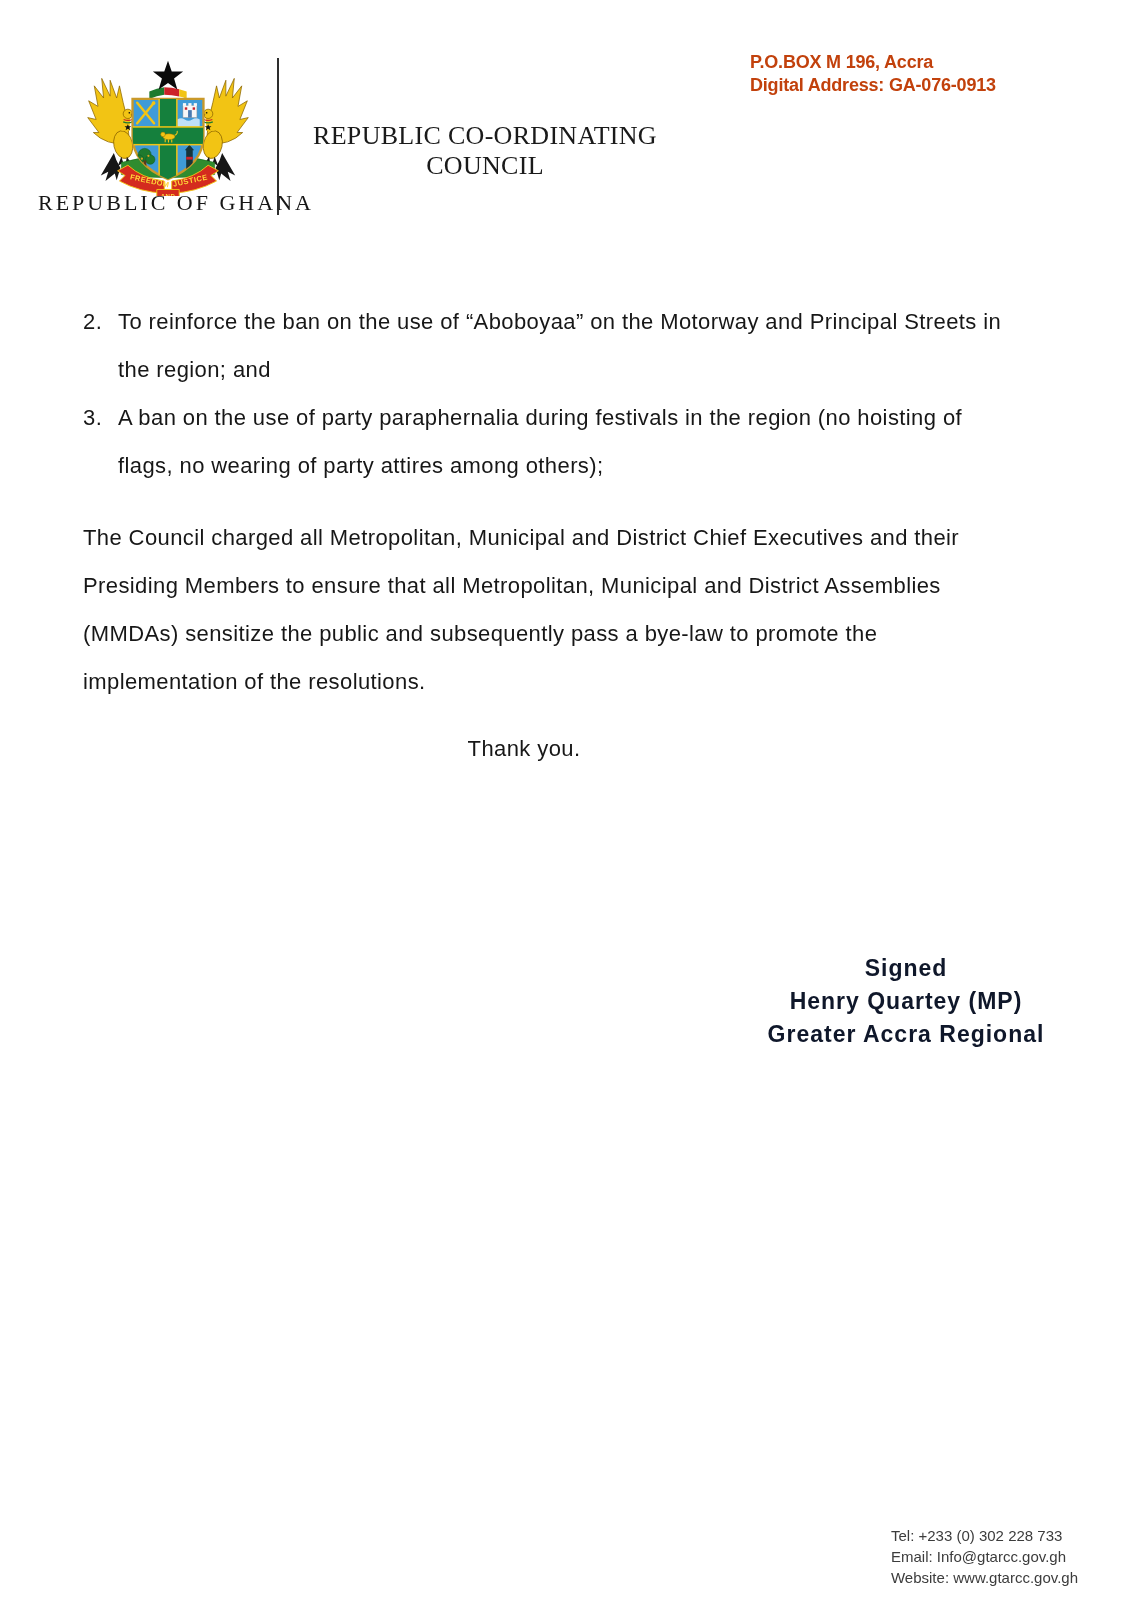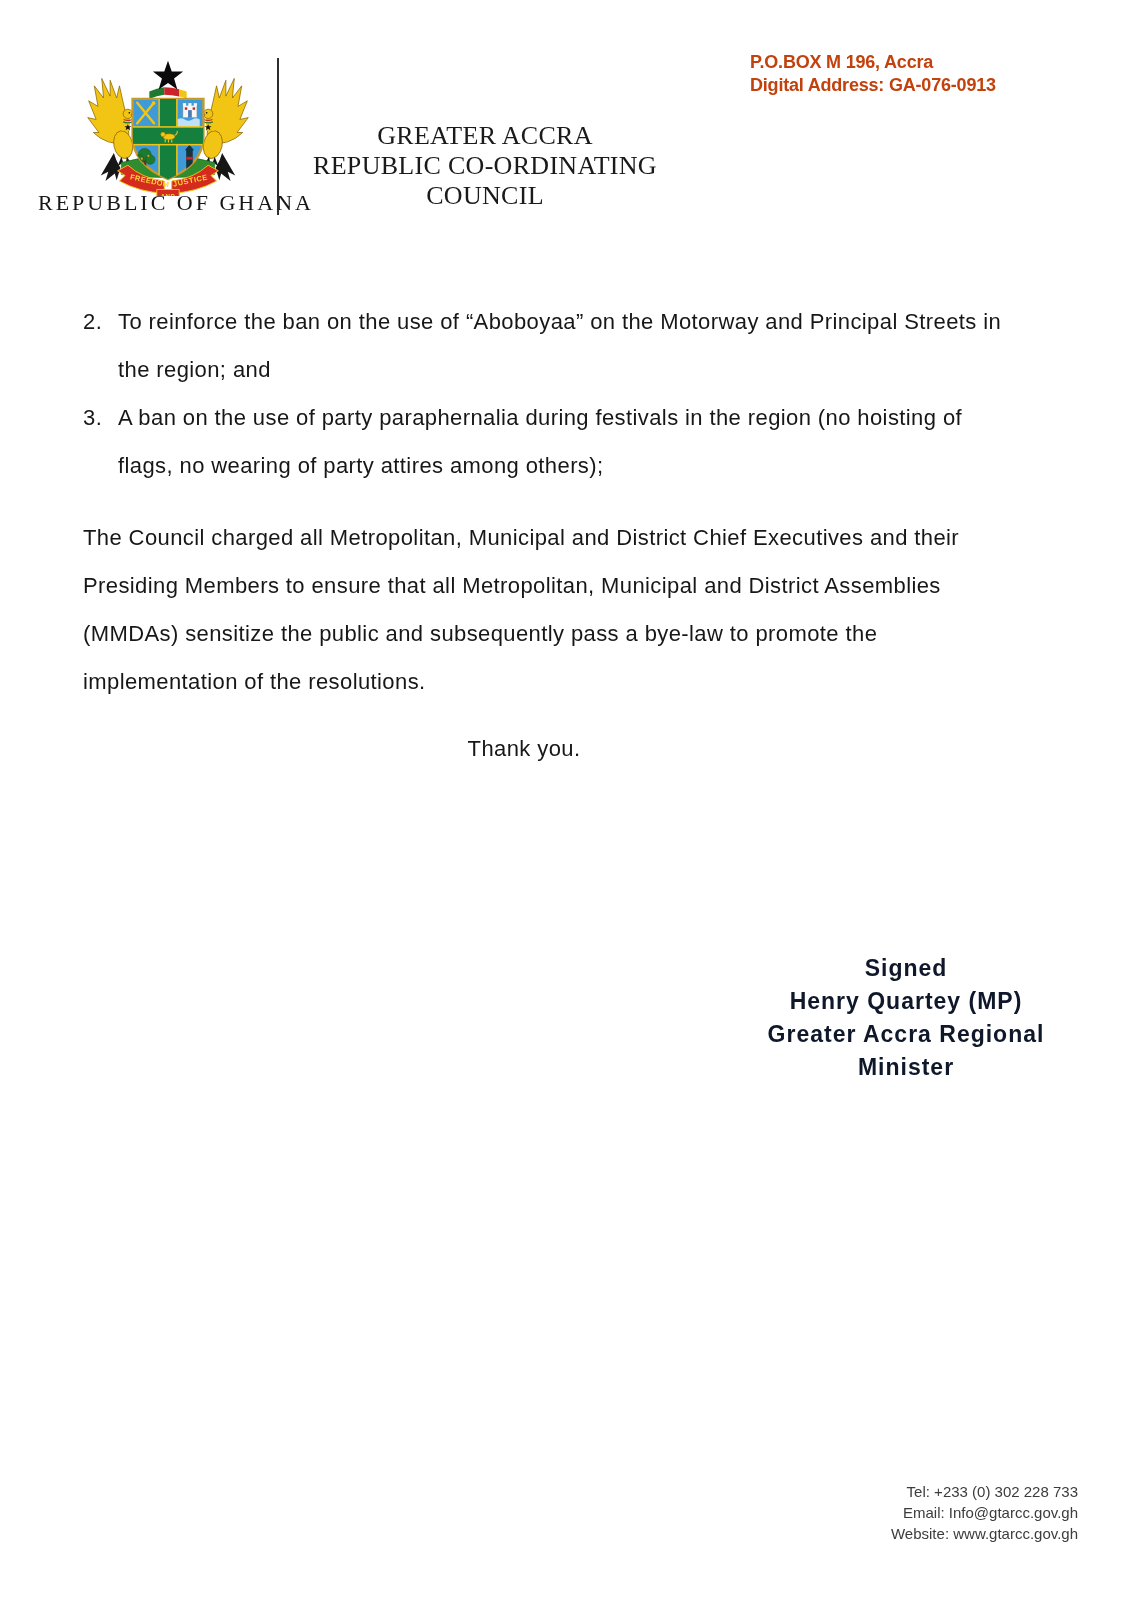--- a/index.html
+++ b/index.html
@@ -37,21 +37,21 @@
   .para2{margin-top:23px;}
   .closing{margin-top:19px;text-align:center;padding-right:38px;}
   
   .signature{
     position:absolute;left:750px;top:952px;width:312px;text-align:center;
     font-weight:bold;font-size:23px;line-height:33px;letter-spacing:1px;color:#0f172a;
     white-space:nowrap;
   }
   
   .footer{
-    position:absolute;right:52px;top:1481px;text-align:right;
+    position:absolute;right:52px;top:1525px;text-align:left;
     font-size:15px;line-height:21px;color:#3c3c3c;
   }
 </style>
 </head>
 <body>
 
 <div class="page">
 
   <div>
 
@@ -147,21 +147,20 @@
         <text x="106" y="140" transform="rotate(-12 106 140)" font-family="Liberation Sans, sans-serif" font-size="8" font-weight="bold" fill="#ffd438" letter-spacing="0.6">JUSTICE</text>
         <text x="100" y="152" text-anchor="middle" font-family="Liberation Sans, sans-serif" font-size="6.5" font-weight="bold" fill="#ffd438" letter-spacing="0.5">AND</text>
       </g>
     </svg>
 
     <div class="republic">REPUBLIC OF GHANA</div>
 
     <div class="divider"></div>
 
     <div class="org-title">
-      <div>GREATER ACCRA</div>
       <div>REPUBLIC CO-ORDINATING</div>
       <div>COUNCIL</div>
     </div>
 
     <div class="contact">
       <div>P.O.BOX M 196, Accra</div>
       <div>Digital Address: GA-076-0913</div>
     </div>
   </div>
 
@@ -180,21 +179,20 @@
     <div class="para1">The Council charged all Metropolitan, Municipal and District Chief Executives and their Presiding Members to ensure that all Metropolitan, Municipal and District Assemblies (MMDAs) sensitize the public and subsequently pass a bye-law to promote the implementation of the resolutions.</div>
 
 
     <div class="closing">Thank you.</div>
   </div>
 
   <div class="signature">
     <div>Signed</div>
     <div>Henry Quartey (MP)</div>
     <div>Greater Accra Regional</div>
-    <div>Minister</div>
   </div>
 
   <div class="footer">
     <div>Tel: +233 (0) 302 228 733</div>
     <div>Email: Info@gtarcc.gov.gh</div>
     <div>Website: www.gtarcc.gov.gh</div>
   </div>
 
 </div>
 

